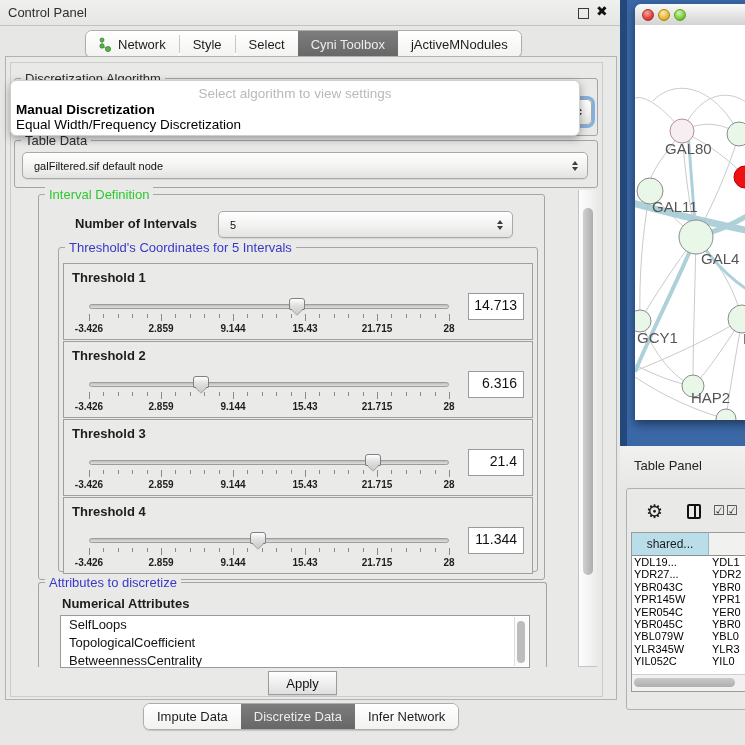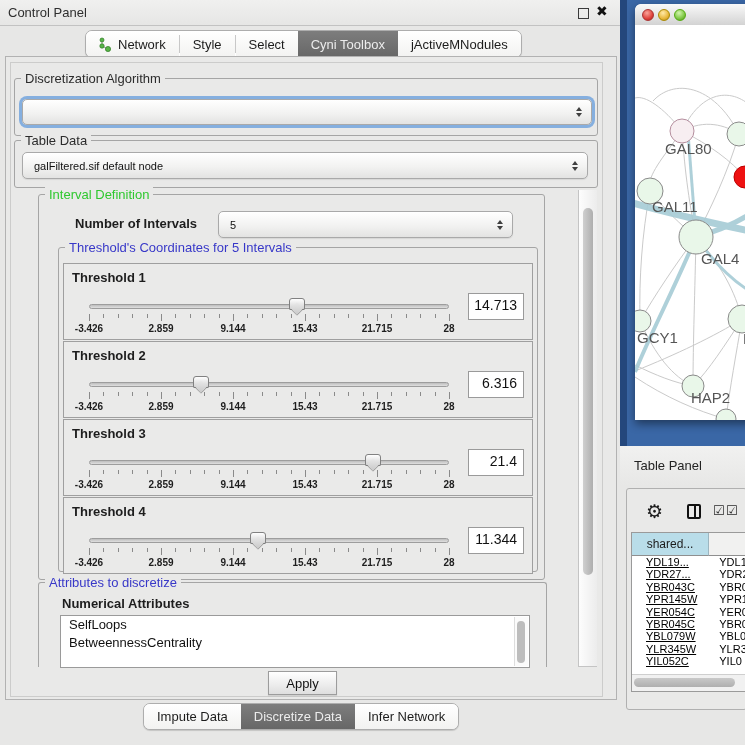--- a/index.html
+++ b/index.html
@@ -65,21 +65,21 @@
   .colicon{position:absolute;width:14px;height:15px;border:2px solid #111;border-radius:2px;box-sizing:border-box;}
   .colicon:after{content:"";position:absolute;left:4.5px;top:0;width:2px;height:11px;background:#111;}
   .checki{position:absolute;font-size:13px;color:#2a2a2a;}
   .ntable{position:absolute;left:4px;top:43px;width:115px;height:160px;background:#fff;border:1px solid #9a9a9a;box-sizing:border-box;overflow:hidden;}
   .nthead{position:absolute;left:0;top:0;height:23px;display:flex;width:160px;}
   .nth{box-sizing:border-box;border-right:1px solid #9db6c0;border-bottom:1px solid #8f8f8f;font-size:12px;color:#1b1b1b;display:flex;align-items:center;justify-content:center;}
   .nth.c1{width:77px;background:#b9dde9;}
   .nth.c2{width:80px;background:#f1f1f0;border-right-color:#c2c2c2;}
   .ntrows{position:absolute;left:0;top:23px;width:160px;height:113px;overflow:hidden;}
   .trow{display:flex;height:12.4px;line-height:12.4px;font-size:11px;color:#000;}
-  .tcell.c1{width:71px;padding-left:14px;overflow:hidden;white-space:nowrap;text-decoration:underline;}
+  .tcell.c1{width:71px;padding-left:2px;overflow:hidden;white-space:nowrap;}
   .tcell.c2{width:78px;padding-left:7px;overflow:hidden;white-space:nowrap;}
   .hscroll{position:absolute;left:0;bottom:0;width:113px;height:16px;background:#f1f1f1;border-top:1px solid #cfcfcf;}
   .hscroll .thumb{position:absolute;left:2px;top:3px;width:101px;height:9px;background:linear-gradient(#c9c9c9,#afafaf);border-radius:5px;}
   svg text{font-family:"Liberation Sans","DejaVu Sans",sans-serif;}
 </style>
 </head>
 <body>
 
 <div id="app">
 
@@ -124,20 +124,25 @@
   <div class="fieldset" style="left:14px;top:78px;width:582px;height:56px;">
     <span class="legend">Discretization Algorithm</span>
   </div>
   <div class="combo" style="left:22px;top:99px;width:568px;height:24px;box-shadow:0 0 0 3px rgba(90,150,220,.7);">
     <span class="arrows">
         <span class="arr-up"></span>
         <span class="arr-dn"></span>
       </span>
   </div>
 
+  <div class="popup">
+    <div class="prompt">Select algorithm to view settings</div>
+    <div class="item b" style="top:21px;">Manual Discretization</div>
+    <div class="item" style="top:36px;">Equal Width/Frequency Discretization</div>
+  </div>
 
   <div class="fieldset" style="left:14px;top:140px;width:582px;height:46px;">
     <span class="legend">Table Data</span>
   </div>
   <div class="combo" style="left:22px;top:152px;width:564px;height:25px;">
     <span class="val">galFiltered.sif default node</span>
     <span class="arrows">
         <span class="arr-up"></span>
         <span class="arr-dn"></span>
       </span>
@@ -336,20 +341,21 @@
     <div class="value-box">11.344</div>
   </div>
 
   <div class="fieldset" style="left:38px;top:582px;width:507px;height:84px;border-bottom:none;border-radius:3px 3px 0 0;">
     <span class="legend blue">Attributes to discretize</span>
   </div>
   <span class="abs" style="left:62px;top:596px;font-size:13px;font-weight:bold;color:#1d1d1d;">Numerical Attributes</span>
   <div class="list" style="left:60px;top:615px;width:468px;height:51px;">
     <div class="list-inner">
         <div class="list-item">SelfLoops</div>
+        <div class="list-item">TopologicalCoefficient</div>
         <div class="list-item">BetweennessCentrality</div>
       </div>
     <div class="lscroll">
         <div class="lthumb"></div>
       </div>
   </div>
 
   <div class="vscroll">
       <div class="thumb"></div>
     </div>

